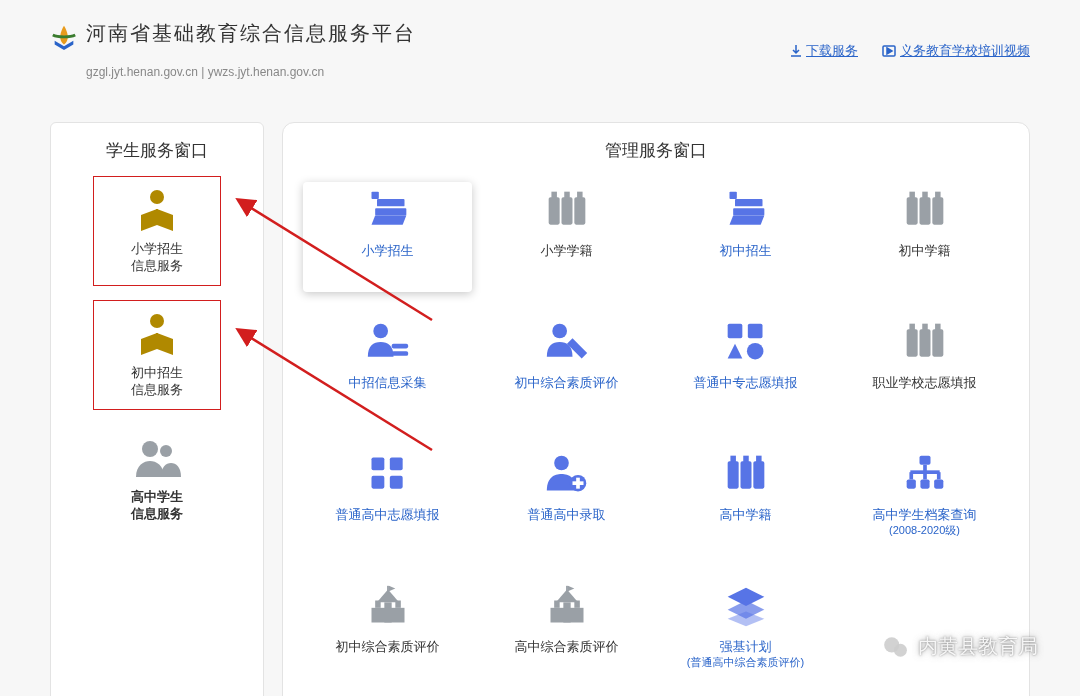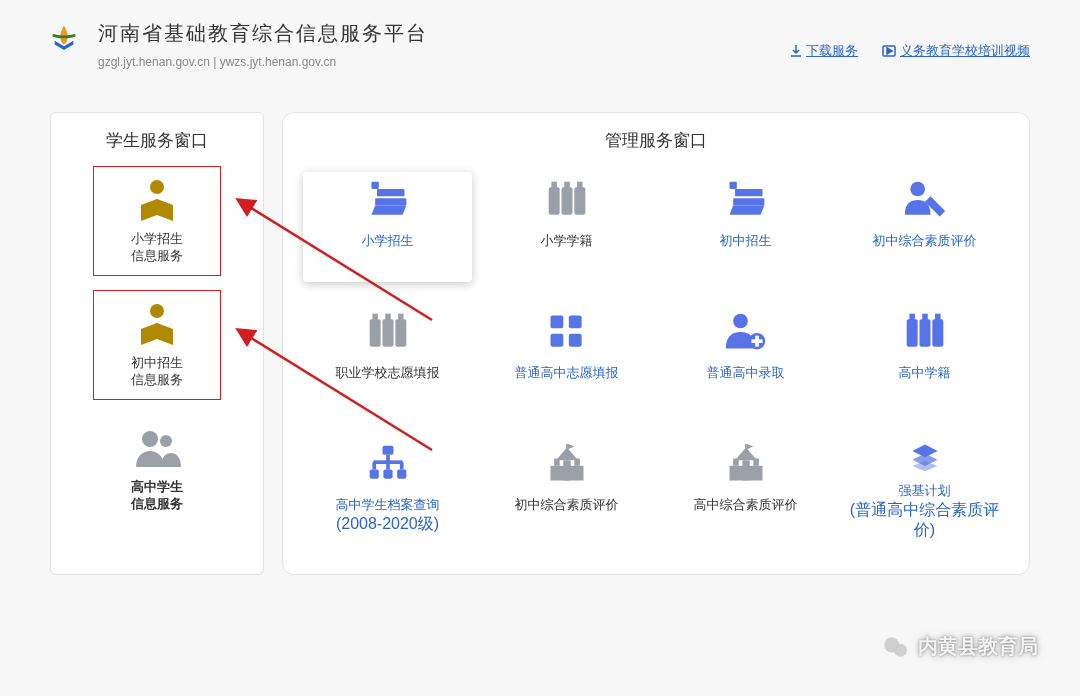--- a/index.html
+++ b/index.html
@@ -13,33 +13,33 @@
   }
   .header {
     display: flex;
     align-items: flex-start;
     justify-content: space-between;
     margin-bottom: 24px;
   }
   .header-left {
     display: flex;
     align-items: flex-start;
-    gap: 20px;
+    gap: 8px;
   }
   .logo { width: 28px; height: 28px; margin-top: 2px; }
   .title-block .main-title {
     font-size: 20px;
     color: #333;
     font-weight: 500;
     letter-spacing: 2px;
   }
   .title-block .subtitle {
     font-size: 12px;
     color: #888;
-    margin-top: 8px;
+    margin-top: 18px;
   }
   .header-right {
     display: flex;
     gap: 24px;
     align-items: flex-end;
     font-size: 13px;
     margin-top: 22px;
   }
   .header-link {
     color: #2a64c9;
@@ -121,23 +121,23 @@
     margin-bottom: 10px;
   }
   .admin-item .label {
     font-size: 13px;
     color: #333;
     text-align: center;
     line-height: 1.35;
   }
   .admin-item.active-label .label { color: #2a64c9; }
   .admin-item .sub-label {
-    font-size: 16px;
+    font-size: 11px;
     color: #2a64c9;
-    text-align: center;
+    text-align: right;
     line-height: 1.25;
   }
   .fill-blue { fill: #5774e6; }
   .fill-gray { fill: #9aa0a6; }
 
   
   .arrow {
     position: absolute;
     pointer-events: none;
   }
@@ -148,21 +148,20 @@
     position: absolute;
     bottom: 36px;
     right: 42px;
     display: flex;
     align-items: center;
     gap: 10px;
     color: rgba(255,255,255,0.9);
     font-size: 20px;
     text-shadow: 0 0 6px rgba(120,120,120,0.7), 0 0 2px rgba(120,120,120,0.9);
     pointer-events: none;
-    font-weight: bold;
   }
   .wm-icon {
     width: 26px; height: 26px;
     opacity: 0.9;
     fill: rgba(200,200,200,0.9);
   }
 </style>
 </head>
 <body>
 
@@ -327,25 +326,43 @@
             <use href="#ic-binders"></use>
           </svg>
           <span class="label">小学学籍</span>
         </div>
         <div class="admin-item active-label">
           <svg class="admin-icon fill-blue" viewBox="0 0 48 48">
             <use href="#ic-books"></use>
           </svg>
           <span class="label">初中招生</span>
         </div>
+        <div class="admin-item">
+          <svg class="admin-icon fill-gray" viewBox="0 0 48 48">
+            <use href="#ic-binders"></use>
+          </svg>
+          <span class="label">初中学籍</span>
+        </div>
+        <div class="admin-item active-label">
+          <svg class="admin-icon fill-blue" viewBox="0 0 48 48">
+            <use href="#ic-user-list"></use>
+          </svg>
+          <span class="label">中招信息采集</span>
+        </div>
         <div class="admin-item active-label">
           <svg class="admin-icon fill-blue" viewBox="0 0 48 48">
             <use href="#ic-user-edit"></use>
           </svg>
           <span class="label">初中综合素质评价</span>
+        </div>
+        <div class="admin-item active-label">
+          <svg class="admin-icon fill-blue" viewBox="0 0 48 48">
+            <use href="#ic-shapes"></use>
+          </svg>
+          <span class="label">普通中专志愿填报</span>
         </div>
         <div class="admin-item">
           <svg class="admin-icon fill-gray" viewBox="0 0 48 48">
             <use href="#ic-binders"></use>
           </svg>
           <span class="label">职业学校志愿填报</span>
         </div>
         <div class="admin-item active-label">
           <svg class="admin-icon fill-blue" viewBox="0 0 48 48">
             <use href="#ic-grid4"></use>

